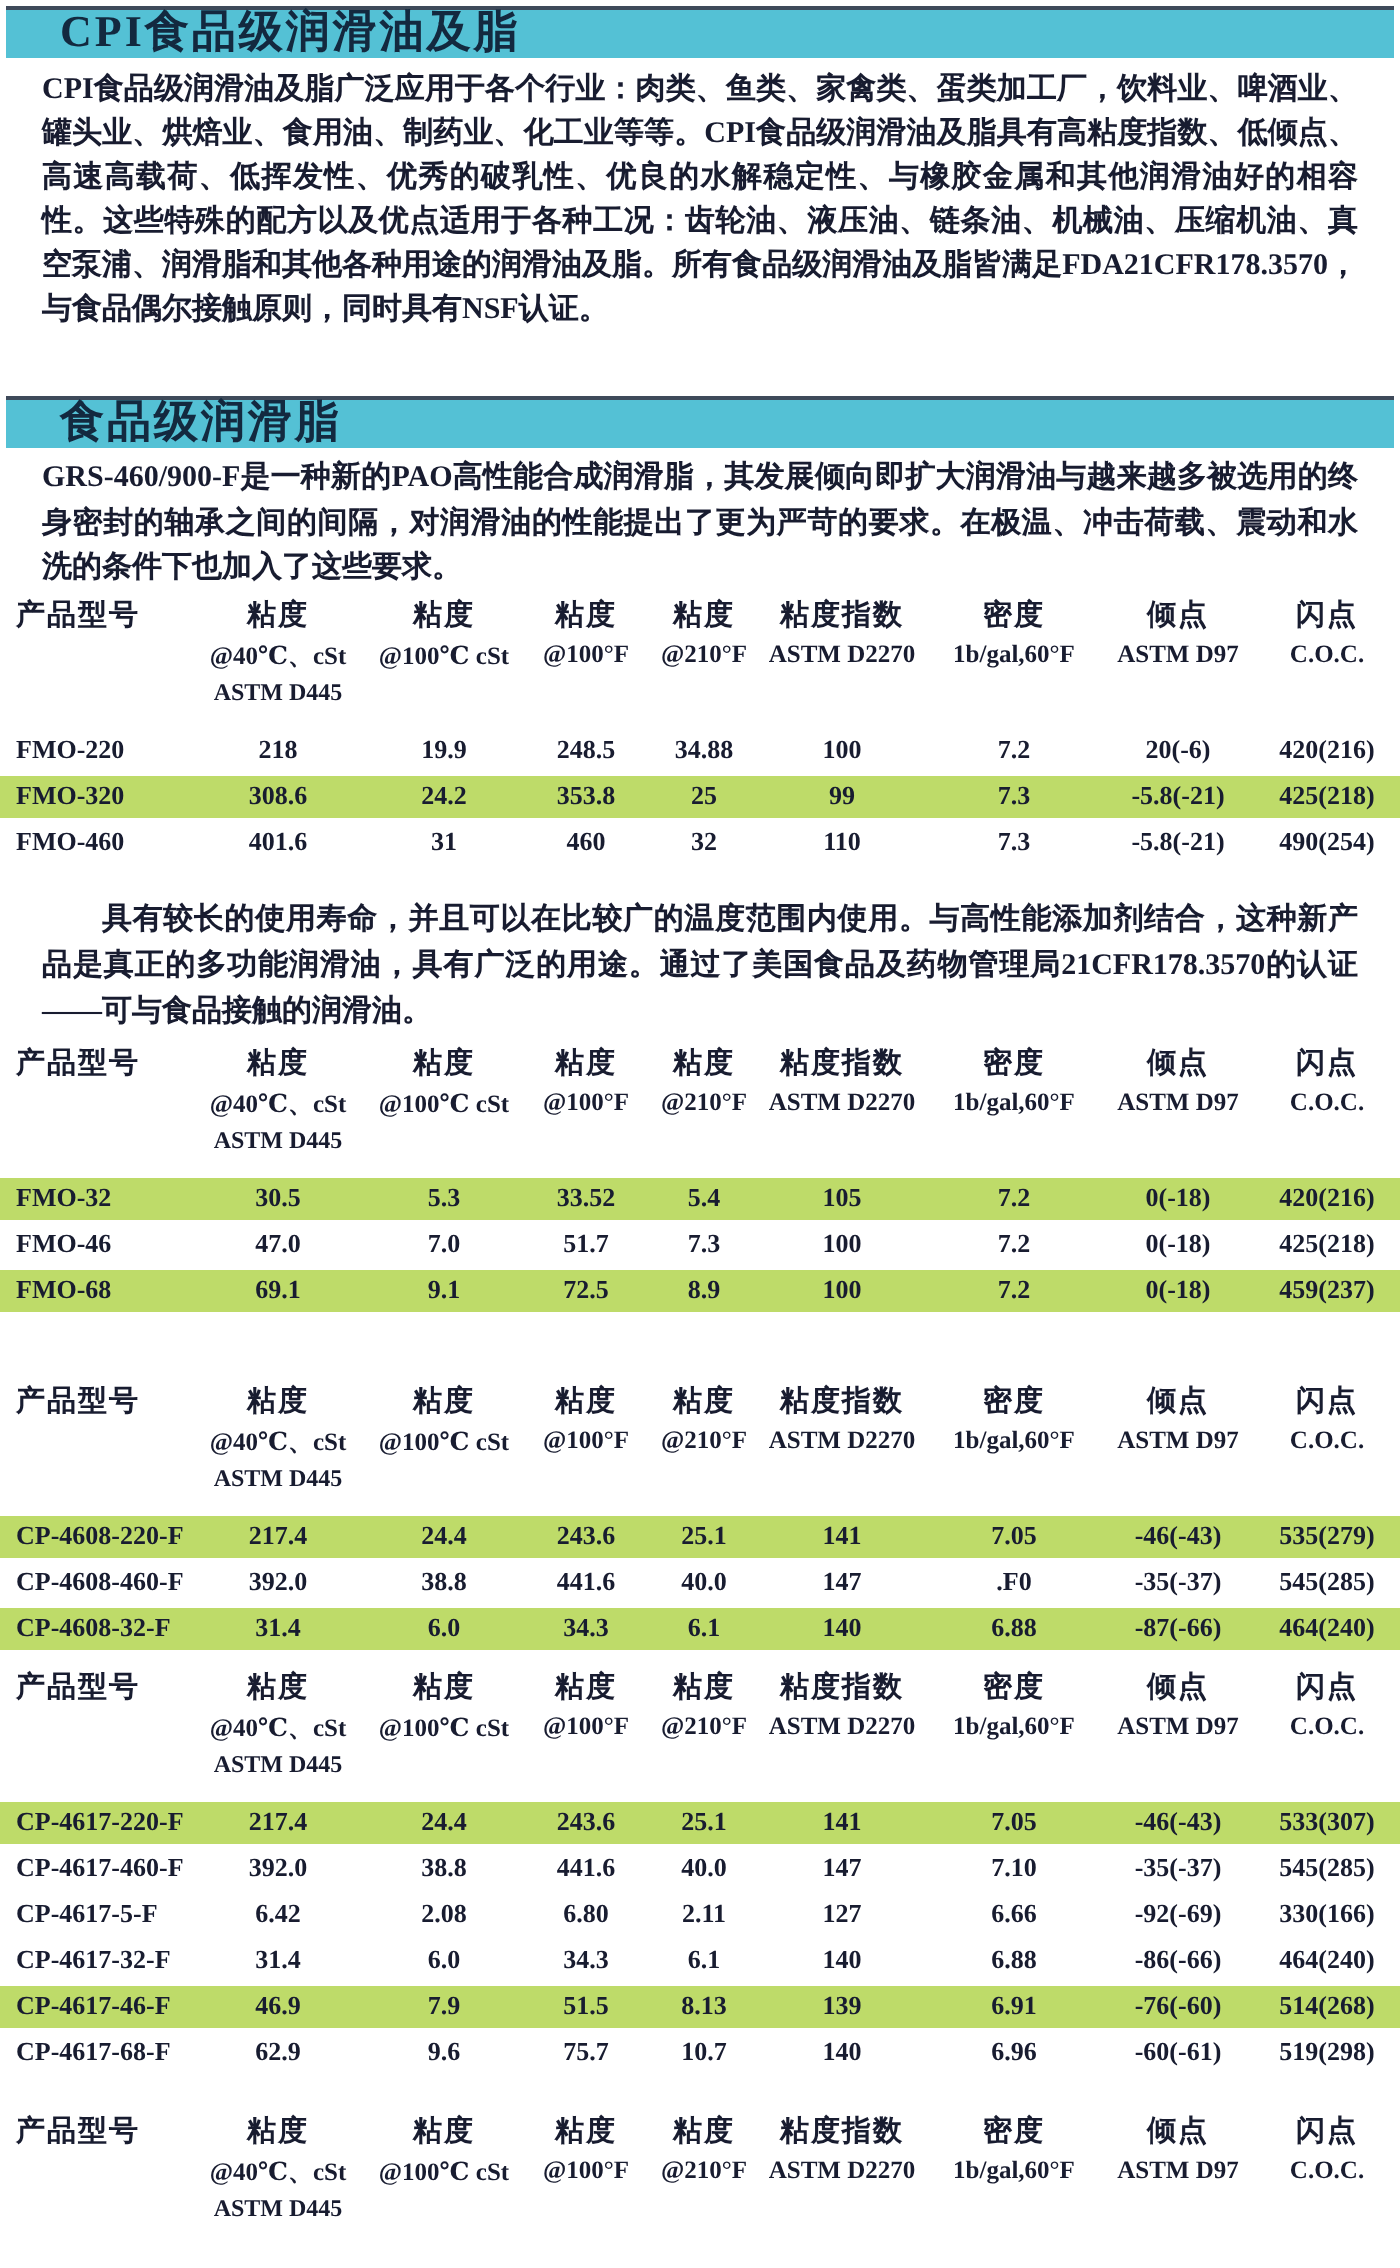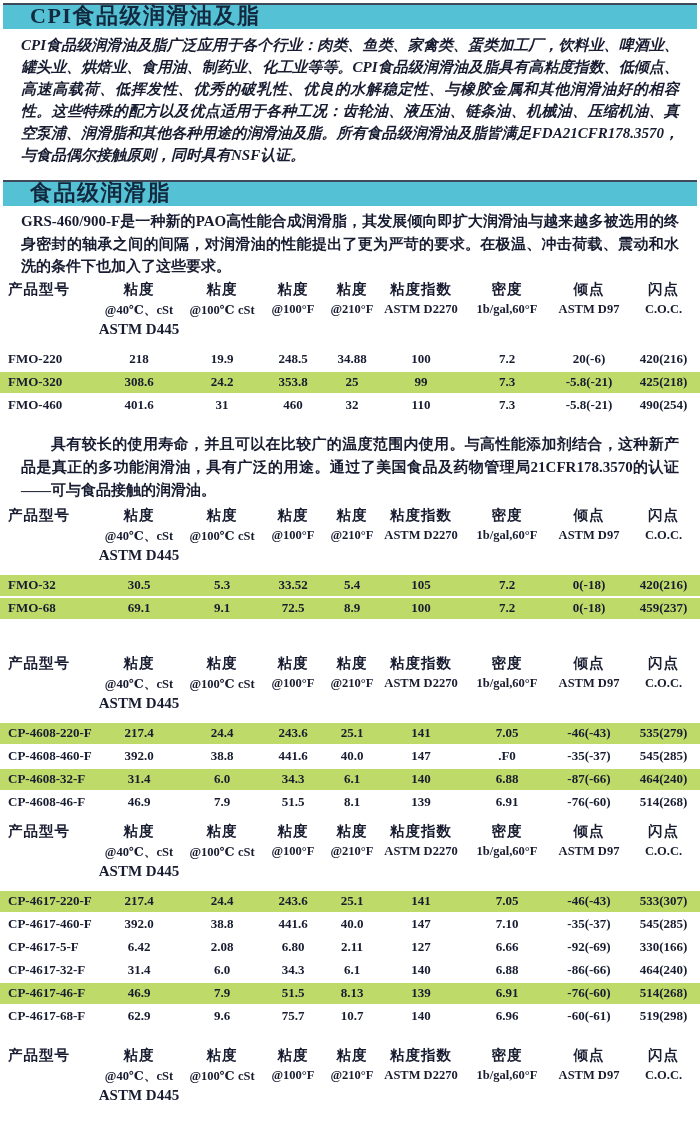--- a/index.html
+++ b/index.html
@@ -16,39 +16,39 @@
   #bar1{margin-top:3px;}
   #bar2{margin-top:0px;}
   .section-title{
     font-size:22px;font-weight:bold;color:var(--title,#13293f);
     letter-spacing:1.5px;line-height:22px;white-space:nowrap;
   }
   .para{
     margin:5px 21px 0 21px;font-size:15px;line-height:22px;
     font-weight:bold;color:var(--ink,#181c30);text-align:justify;
   }
-  #p1{margin-bottom:14px;line-height:22px;font-style:italic;}
+  #p1{margin-bottom:32px;line-height:22px;}
   #p2{margin-top:4px;line-height:22.5px;}
   #p3{margin-top:16px;line-height:23px;}
   .indent{text-indent:2em;}
   .tblwrap{width:628px;}
   #t1{margin-top:0px;}
   #t2{margin-top:2px;}
   #t3{margin-top:32px;}
   #t4{margin-top:6px;}
   #t5{margin-top:16px;}
   table{
     width:700px;border-collapse:separate;border-spacing:0;table-layout:fixed;
     font-family:"Liberation Serif","DejaVu Serif",serif;font-weight:bold;color:var(--ink,#181c30);
   }
   th{vertical-align:top;text-align:center;padding:2px 0 10px 0;font-weight:bold;}
   th:first-child{text-align:left;padding-left:8px;}
   th .h1{font-size:14.5px;letter-spacing:1px;}
   th .h2{font-size:12.5px;margin-top:3px;letter-spacing:0px;}
-  th .h3{font-size:15px;margin-top:2px;}
+  th .h3{font-size:12px;margin-top:2px;}
   td{
     height:19px;font-size:13px;text-align:center;
     border-top:1.5px solid #fff;border-bottom:1.5px solid #fff;
     white-space:nowrap;overflow:hidden;
   }
   td:first-child{text-align:left;padding-left:8px;}
   tr.hl td{background:var(--green,#bedb69);}
 </style>
 </head>
 <body>
@@ -218,20 +218,31 @@
             <td>FMO-32</td>
             <td>30.5</td>
             <td>5.3</td>
             <td>33.52</td>
             <td>5.4</td>
             <td>105</td>
             <td>7.2</td>
             <td>0(-18)</td>
             <td>420(216)</td>
           </tr>
+          <tr>
+            <td>FMO-46</td>
+            <td>47.0</td>
+            <td>7.0</td>
+            <td>51.7</td>
+            <td>7.3</td>
+            <td>100</td>
+            <td>7.2</td>
+            <td>0(-18)</td>
+            <td>425(218)</td>
+          </tr>
           <tr class="hl">
             <td>FMO-68</td>
             <td>69.1</td>
             <td>9.1</td>
             <td>72.5</td>
             <td>8.9</td>
             <td>100</td>
             <td>7.2</td>
             <td>0(-18)</td>
             <td>459(237)</td>
@@ -320,31 +331,20 @@
             <td>CP-4608-32-F</td>
             <td>31.4</td>
             <td>6.0</td>
             <td>34.3</td>
             <td>6.1</td>
             <td>140</td>
             <td>6.88</td>
             <td>-87(-66)</td>
             <td>464(240)</td>
           </tr>
-          <tr>
-            <td>CP-4608-46-F</td>
-            <td>46.9</td>
-            <td>7.9</td>
-            <td>51.5</td>
-            <td>8.1</td>
-            <td>139</td>
-            <td>6.91</td>
-            <td>-76(-60)</td>
-            <td>514(268)</td>
-          </tr>
         </tbody>
       </table>
   </div>
 
   <div class="tblwrap" id="t4">
     <table>
         <colgroup>
           <col style="width: 95px;">
           <col style="width: 88px;">
           <col style="width: 78px;">

